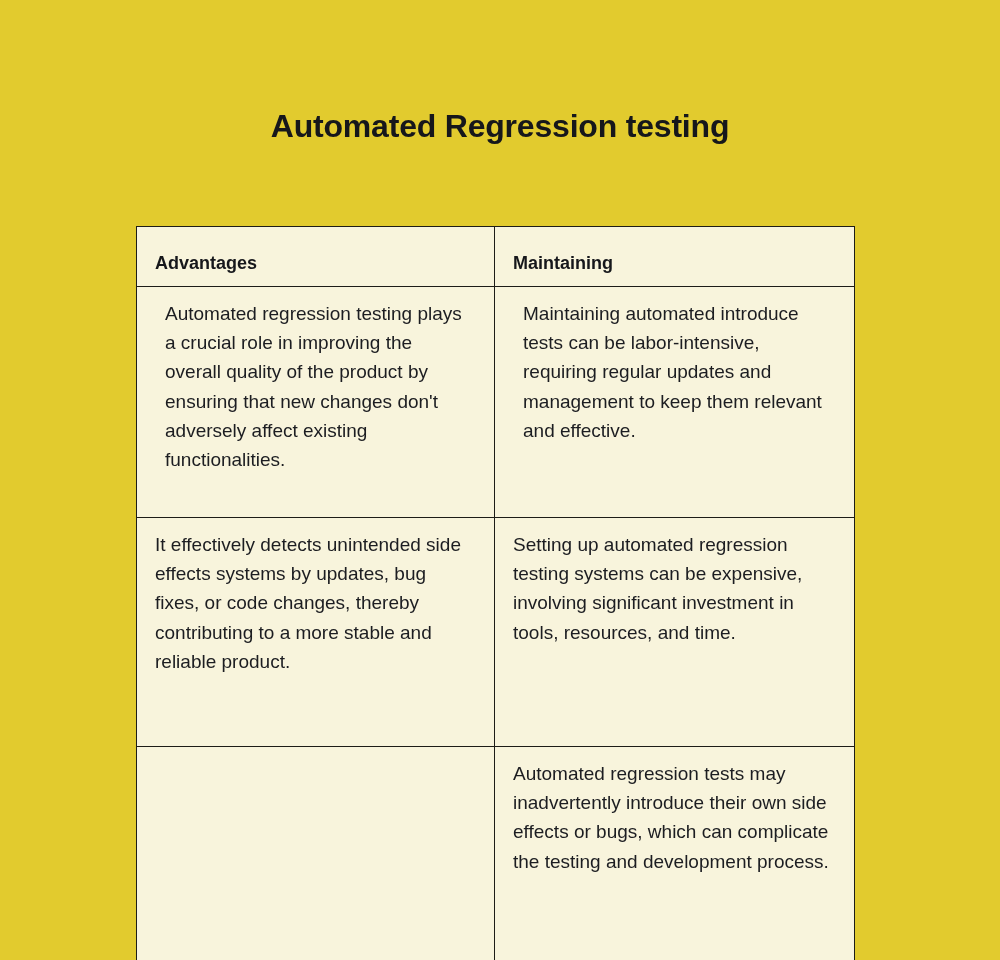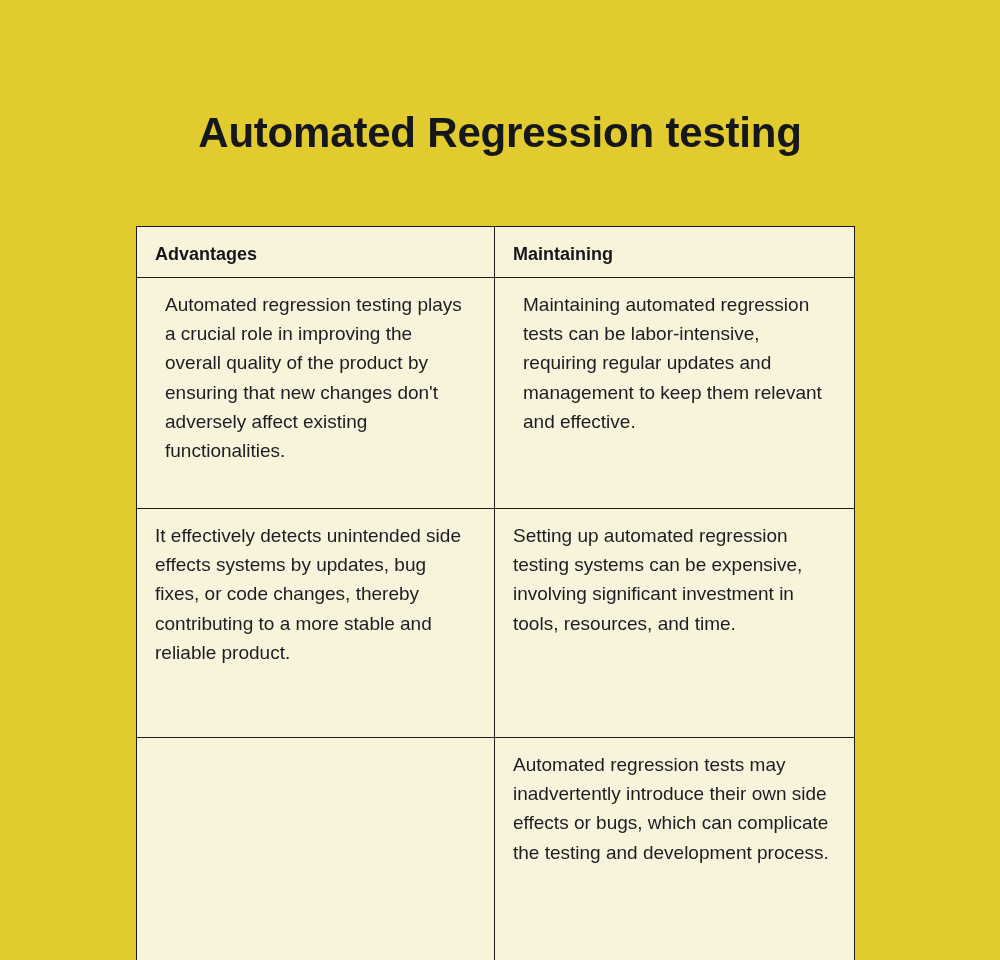--- a/index.html
+++ b/index.html
@@ -22,21 +22,21 @@
     height: 960px;
     box-sizing: border-box;
   }
 
   .page-title {
     position: absolute;
     left: 0;
     top: 83px;
     width: 1000px;
     text-align: center;
-    font-size: 42px;
+    font-size: 32px;
     font-weight: bold;
     letter-spacing: -0.2px;
     line-height: 44px;
     color: #16171b;
   }
 
   .comparison-table {
     position: absolute;
     left: 136px;
     top: 226px;
@@ -53,21 +53,21 @@
   .comparison-table td {
     border: 1px solid #1d1c17;
     background: #f8f4dc;
     vertical-align: top;
     text-align: left;
     padding: 0;
   }
 
   .comparison-table th {
     height: 46px;
-    padding: 4px 0 0 18px;
+    padding: 13px 0 0 18px;
     font-size: 18px;
     font-weight: bold;
     line-height: 46px;
     color: #16171b;
     vertical-align: middle;
   }
 
   .comparison-table td {
     padding: 12px 22px 16px 18px;
     font-size: 19px;
@@ -95,21 +95,21 @@
     </colgroup>
     <thead>
       <tr>
         <th>Advantages</th>
         <th>Maintaining</th>
       </tr>
     </thead>
     <tbody>
       <tr class="row-1">
         <td>Automated regression testing plays a crucial role in improving the overall quality of the product by ensuring that new changes don't adversely affect existing functionalities.</td>
-        <td>Maintaining automated regression tests can be labor-intensive, requiring regular updates and management to keep them relevant and effective.</td>
+        <td>Maintaining automated introduce tests can be labor-intensive, requiring regular updates and management to keep them relevant and effective.</td>
       </tr>
       <tr class="row-2">
         <td>It effectively detects unintended side effects systems by updates, bug fixes, or code changes, thereby contributing to a more stable and reliable product.</td>
         <td>Setting up automated regression testing systems can be expensive, involving significant investment in tools, resources, and time.</td>
       </tr>
       <tr class="row-3">
         <td class="cell-empty"></td>
         <td>Automated regression tests may inadvertently introduce their own side effects or bugs, which can complicate the testing and development process.</td>
       </tr>
     </tbody>

